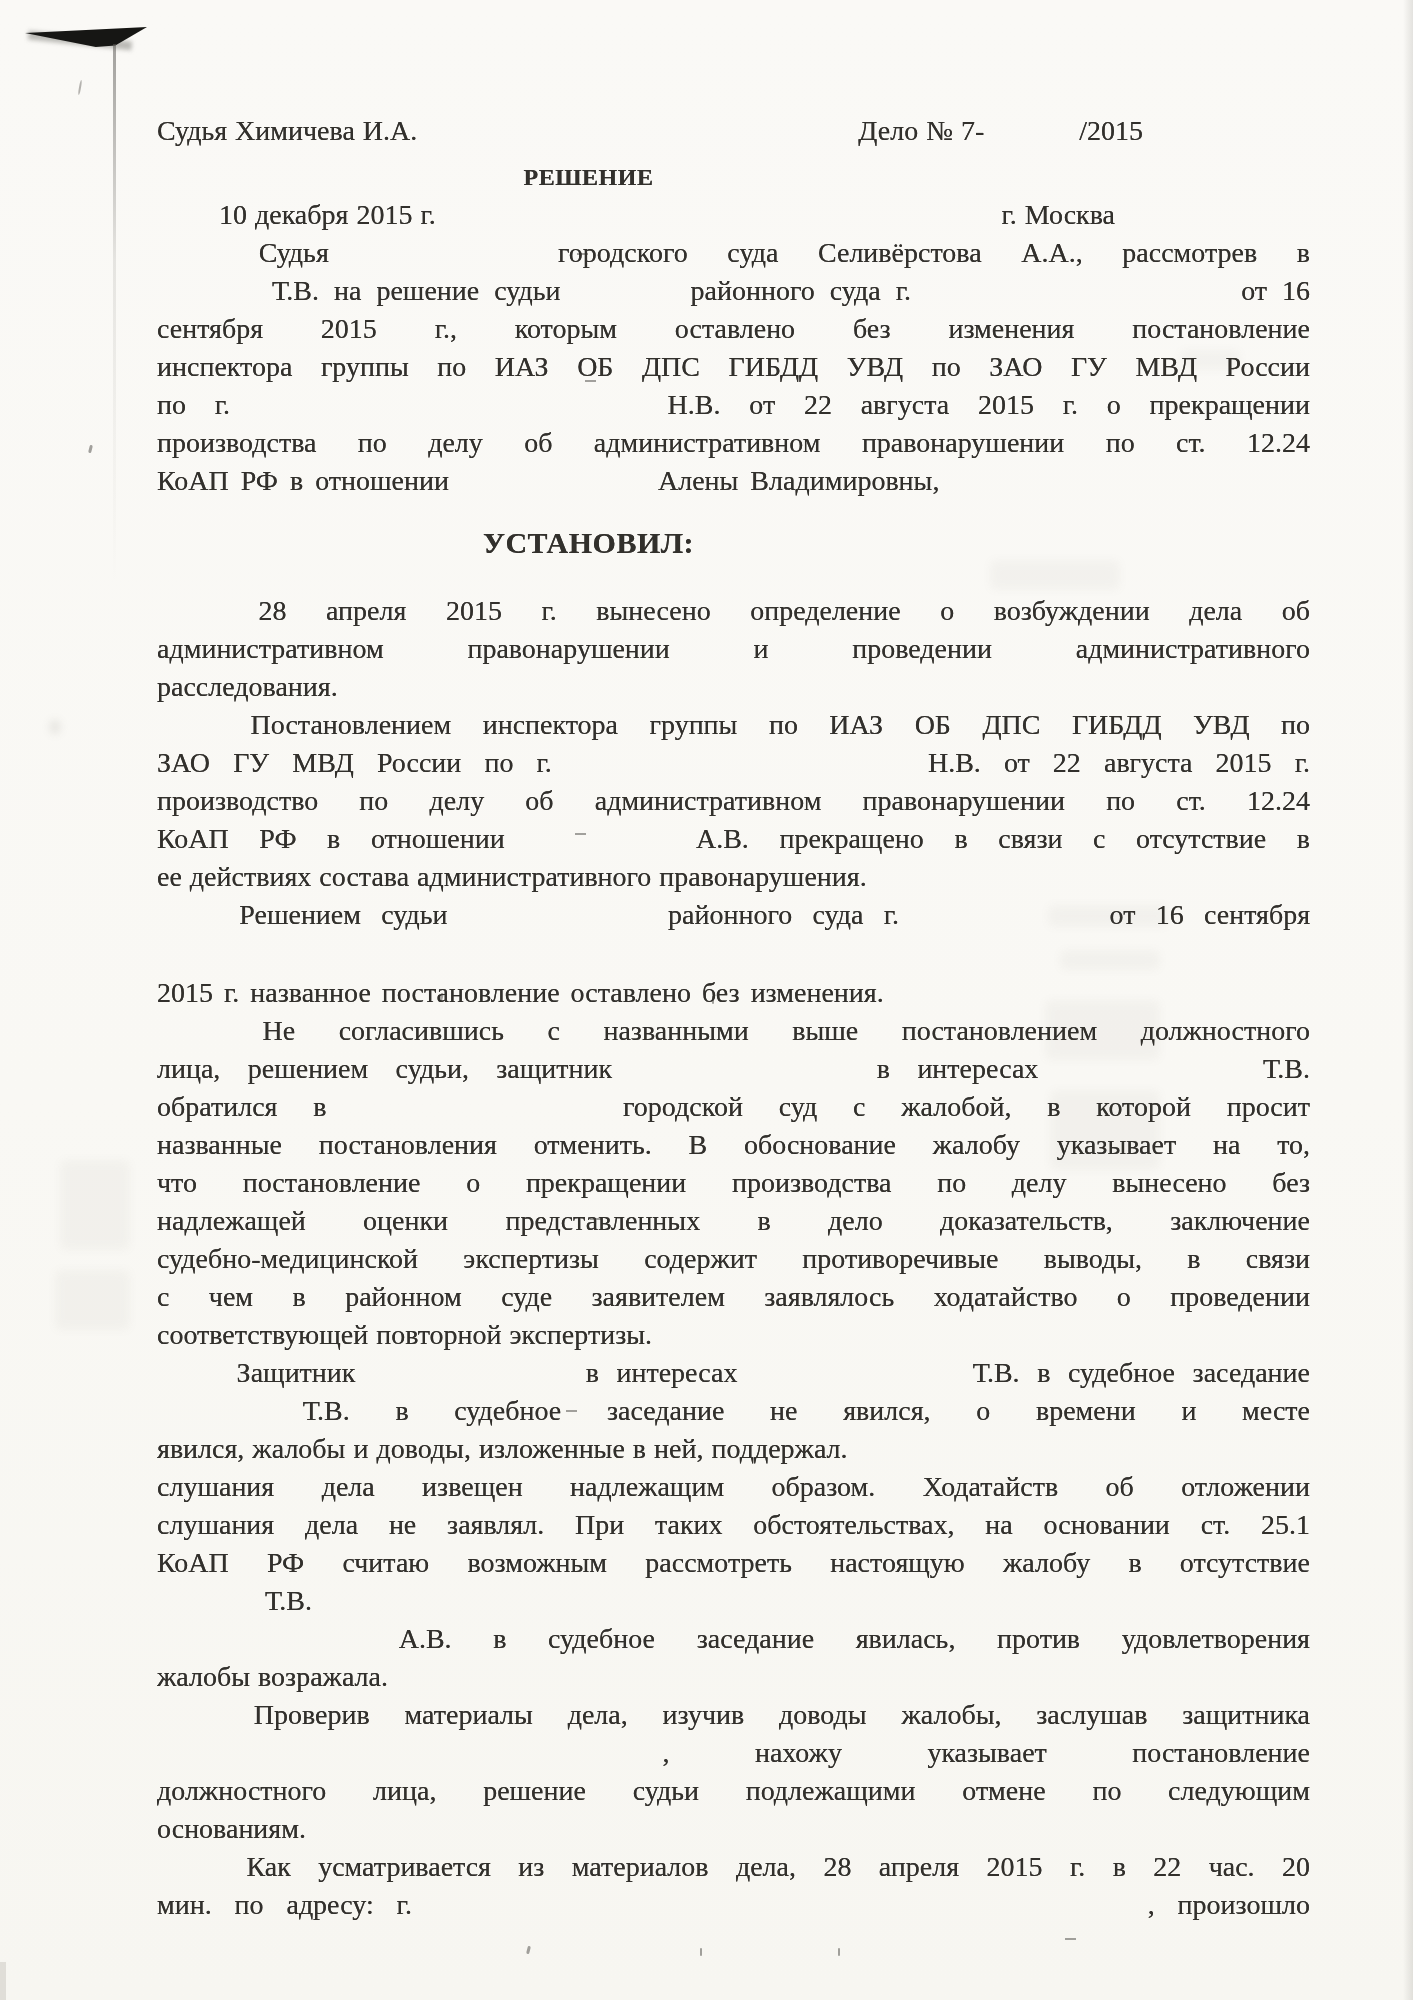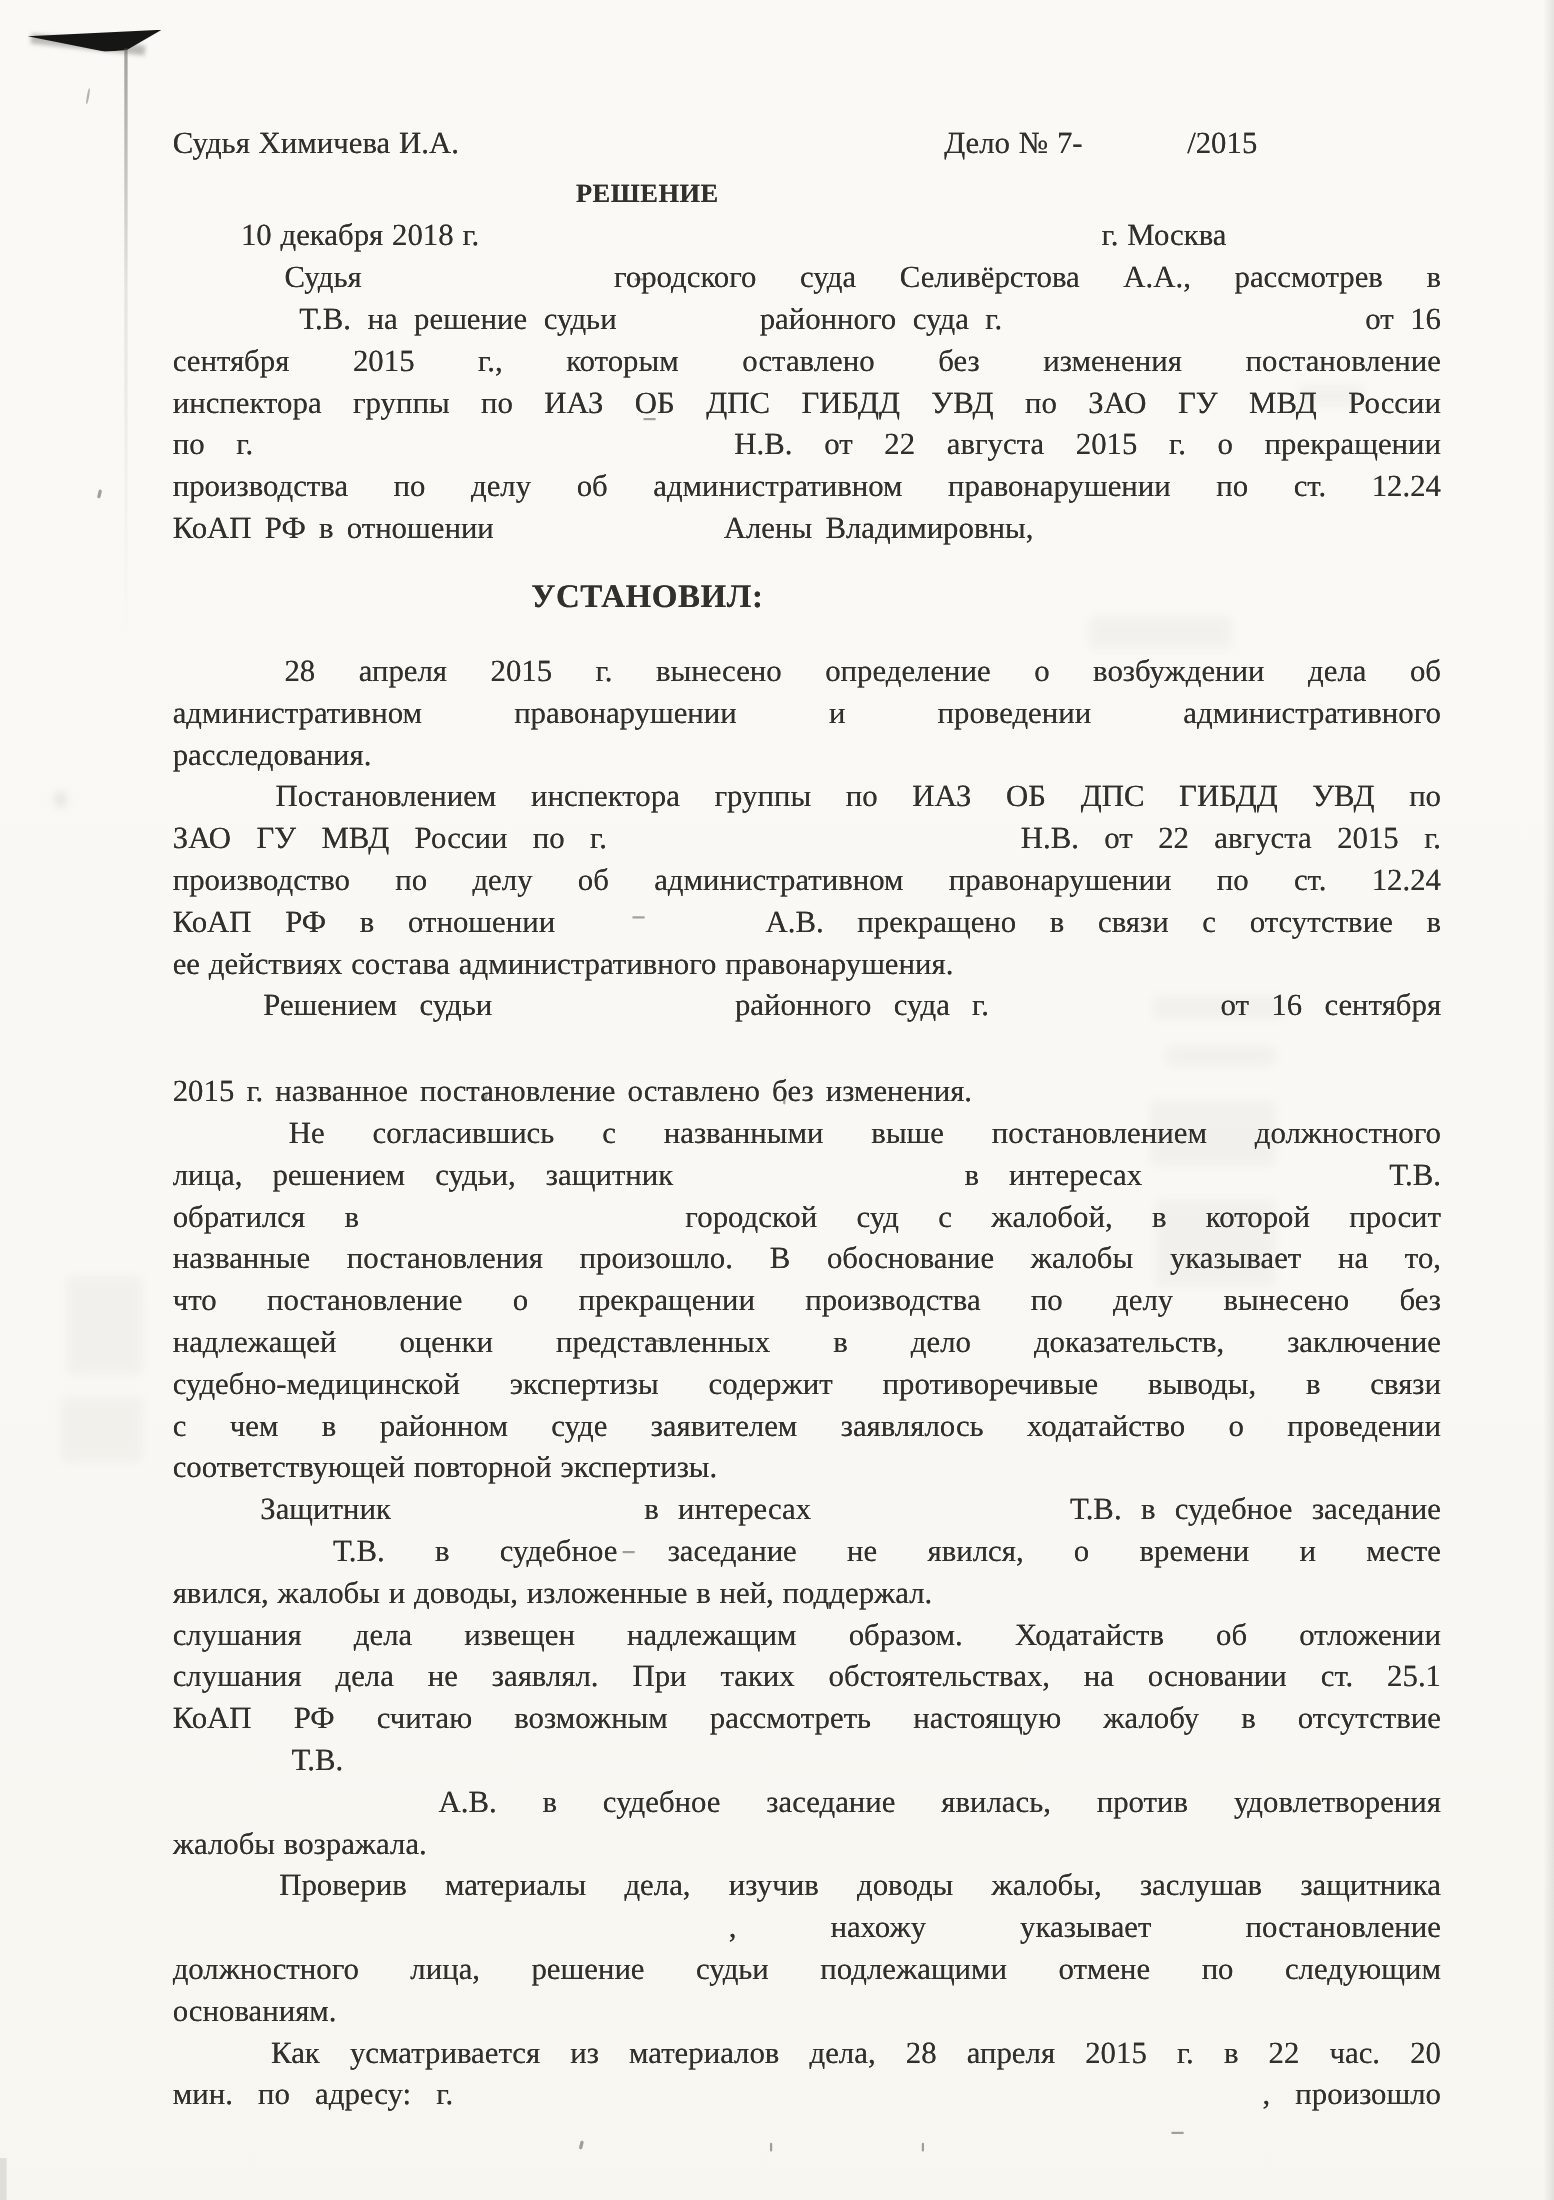--- a/index.html
+++ b/index.html
@@ -97,21 +97,21 @@
       <span>
         <span>Дело № 7-</span><span class="gap" style="width:95px"></span><span>/2015</span>
       </span>
     </div>
 
     <div class="line title-line">
       <span>РЕШЕНИЕ</span>
     </div>
 
     <div class="line date-line">
-      <span>10 декабря 2018 г.</span>
+      <span>10 декабря 2015 г.</span>
       <span>г. Москва</span>
     </div>
 
     <div id="doc-body">
         <div class="line"><span class="gap" style="width: 62px;"></span> <span class="txt">Судья</span> <span class="gap" style="width: 150px;"></span> <span class="txt">городского суда Селивёрстова А.А., рассмотрев в</span></div>
         <div class="line"><span class="gap" style="width: 100px;"></span> <span class="txt">Т.В. на решение судьи</span> <span class="gap" style="width: 100px;"></span> <span class="txt">районного суда г.</span> <span class="gap" style="width: 300px;"></span> <span class="txt">от 16</span></div>
         <div class="line"><span class="txt">сентября 2015 г., которым оставлено без изменения постановление</span></div>
         <div class="line"><span class="txt">инспектора группы по ИАЗ ОБ ДПС ГИБДД УВД по ЗАО ГУ МВД России</span></div>
         <div class="line"><span class="txt">по г.</span> <span class="gap" style="width: 380px;"></span> <span class="txt">Н.В. от 22 августа 2015 г. о прекращении</span></div>
         <div class="line"><span class="txt">производства по делу об административном правонарушении по ст. 12.24</span></div>
@@ -123,21 +123,21 @@
         <div class="line"><span class="gap" style="width: 62px;"></span> <span class="txt">Постановлением инспектора группы по ИАЗ ОБ ДПС ГИБДД УВД по</span></div>
         <div class="line"><span class="txt">ЗАО ГУ МВД России по г.</span> <span class="gap" style="width: 330px;"></span> <span class="txt">Н.В. от 22 августа 2015 г.</span></div>
         <div class="line"><span class="txt">производство по делу об административном правонарушении по ст. 12.24</span></div>
         <div class="line"><span class="txt">КоАП РФ в отношении</span> <span class="gap" style="width: 130px;"></span> <span class="txt">А.В. прекращено в связи с отсутствие в</span></div>
         <div class="line left"><span class="txt">ее действиях состава административного правонарушения.</span></div>
         <div class="line"><span class="gap" style="width: 62px;"></span> <span class="txt">Решением судьи</span> <span class="gap" style="width: 180px;"></span> <span class="txt">районного суда г.</span> <span class="gap" style="width: 170px;"></span> <span class="txt">от 16 сентября</span></div>
         <div class="line left" style="word-spacing: 4px; margin-top: 40px;"><span class="txt">2015 г. названное постановление оставлено без изменения.</span></div>
         <div class="line"><span class="gap" style="width: 62px;"></span> <span class="txt">Не согласившись с названными выше постановлением должностного</span></div>
         <div class="line"><span class="txt">лица, решением судьи, защитник</span> <span class="gap" style="width: 210px;"></span> <span class="txt">в интересах</span> <span class="gap" style="width: 170px;"></span> <span class="txt">Т.В.</span></div>
         <div class="line"><span class="txt">обратился в</span> <span class="gap" style="width: 225px;"></span> <span class="txt">городской суд с жалобой, в которой просит</span></div>
-        <div class="line"><span class="txt">названные постановления произошло. В обоснование жалобы указывает на то,</span></div>
+        <div class="line"><span class="txt">названные постановления отменить. В обоснование жалобу указывает на то,</span></div>
         <div class="line"><span class="txt">что постановление о прекращении производства по делу вынесено без</span></div>
         <div class="line"><span class="txt">надлежащей оценки представленных в дело доказательств, заключение</span></div>
         <div class="line"><span class="txt">судебно-медицинской экспертизы содержит противоречивые выводы, в связи</span></div>
         <div class="line"><span class="txt">с чем в районном суде заявителем заявлялось ходатайство о проведении</span></div>
         <div class="line left"><span class="txt">соответствующей повторной экспертизы.</span></div>
         <div class="line"><span class="gap" style="width: 62px;"></span> <span class="txt">Защитник</span> <span class="gap" style="width: 195px;"></span> <span class="txt">в интересах</span> <span class="gap" style="width: 200px;"></span> <span class="txt">Т.В. в судебное заседание</span></div>
         <div class="line"><span class="gap" style="width: 100px;"></span> <span class="txt">Т.В. в судебное заседание не явился, о времени и месте</span></div>
         <div class="line left"><span class="txt">явился, жалобы и доводы, изложенные в ней, поддержал.</span></div>
         <div class="line"><span class="txt">слушания дела извещен надлежащим образом. Ходатайств об отложении</span></div>
         <div class="line"><span class="txt">слушания дела не заявлял. При таких обстоятельствах, на основании ст. 25.1</span></div>

